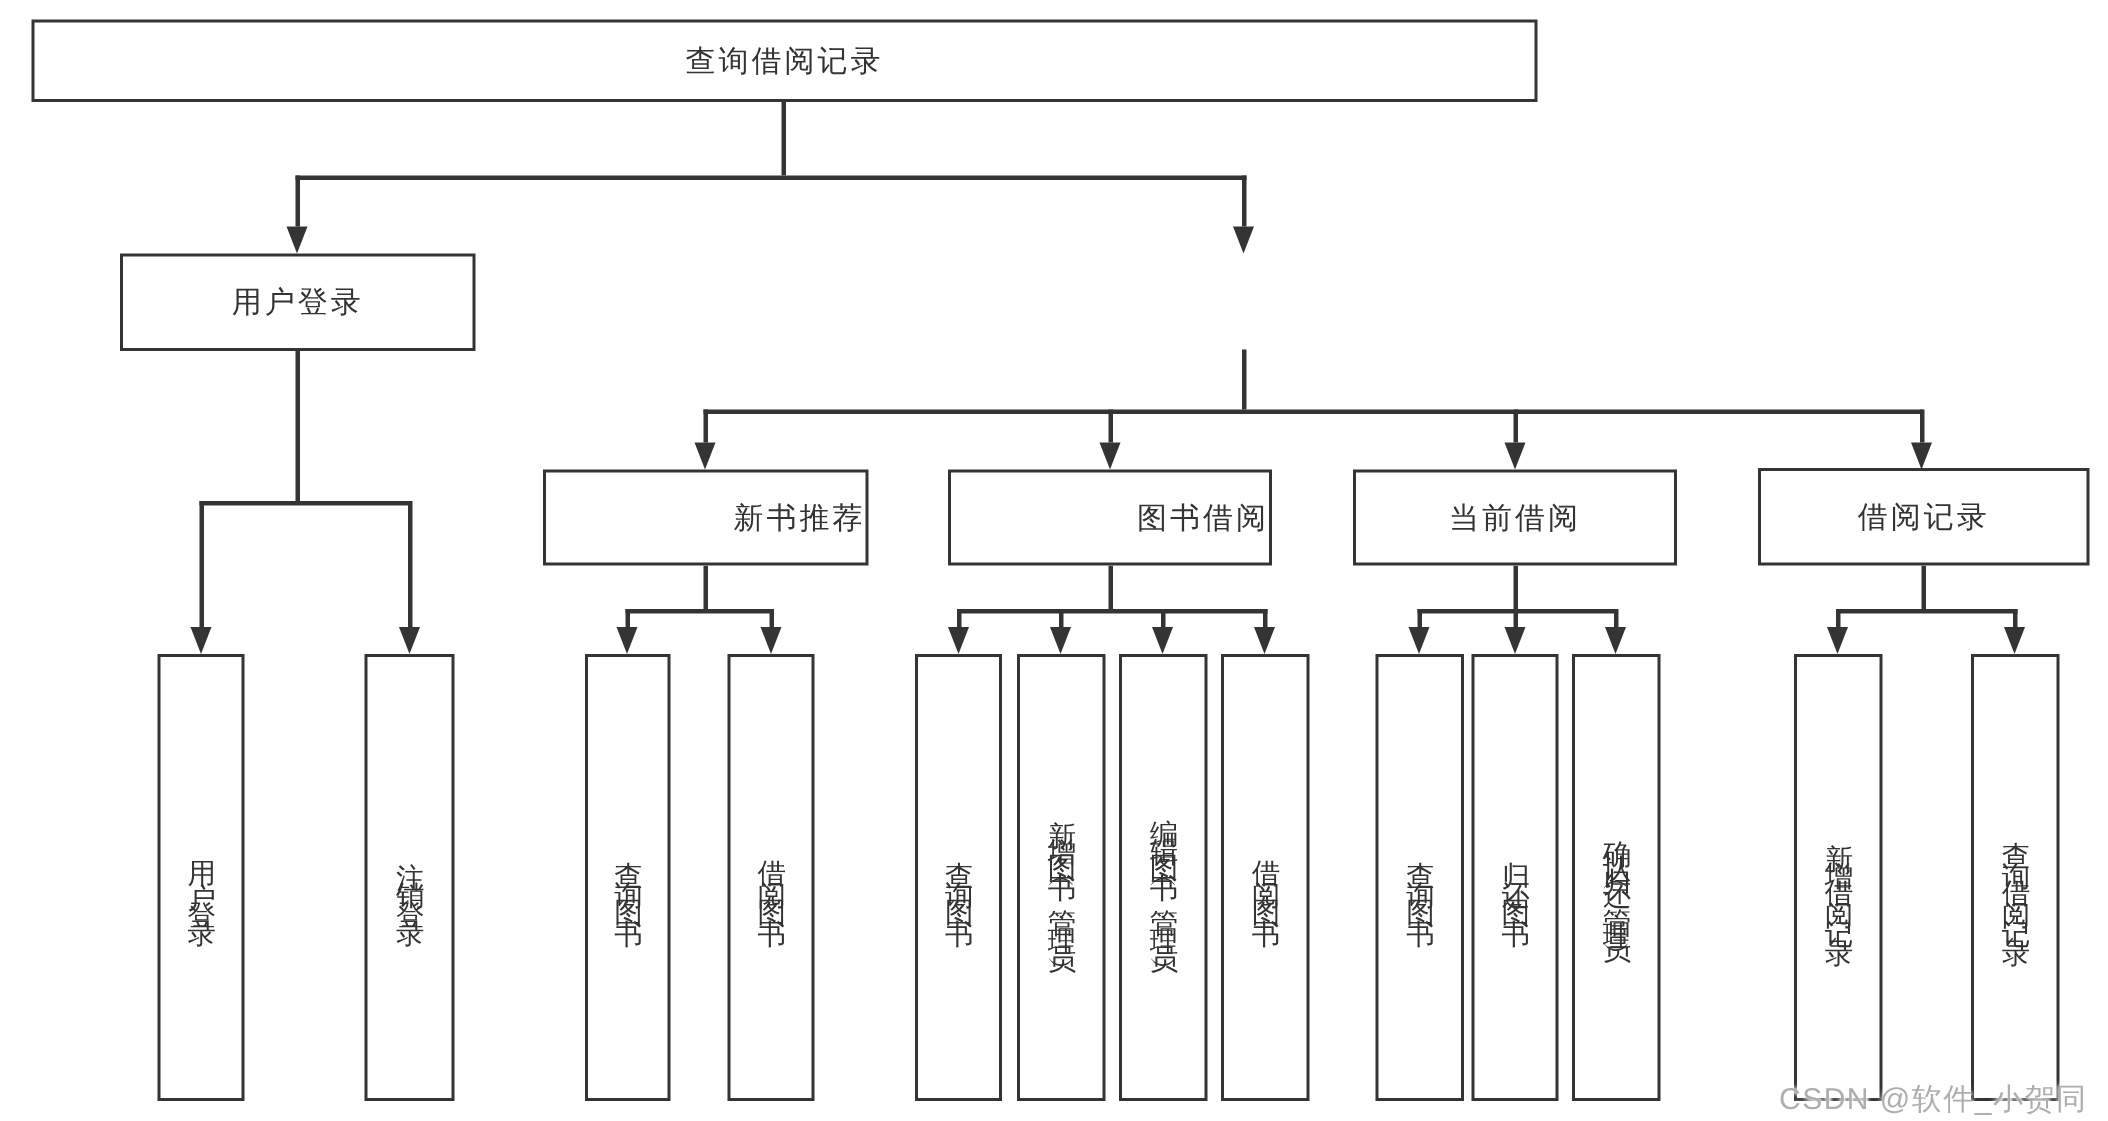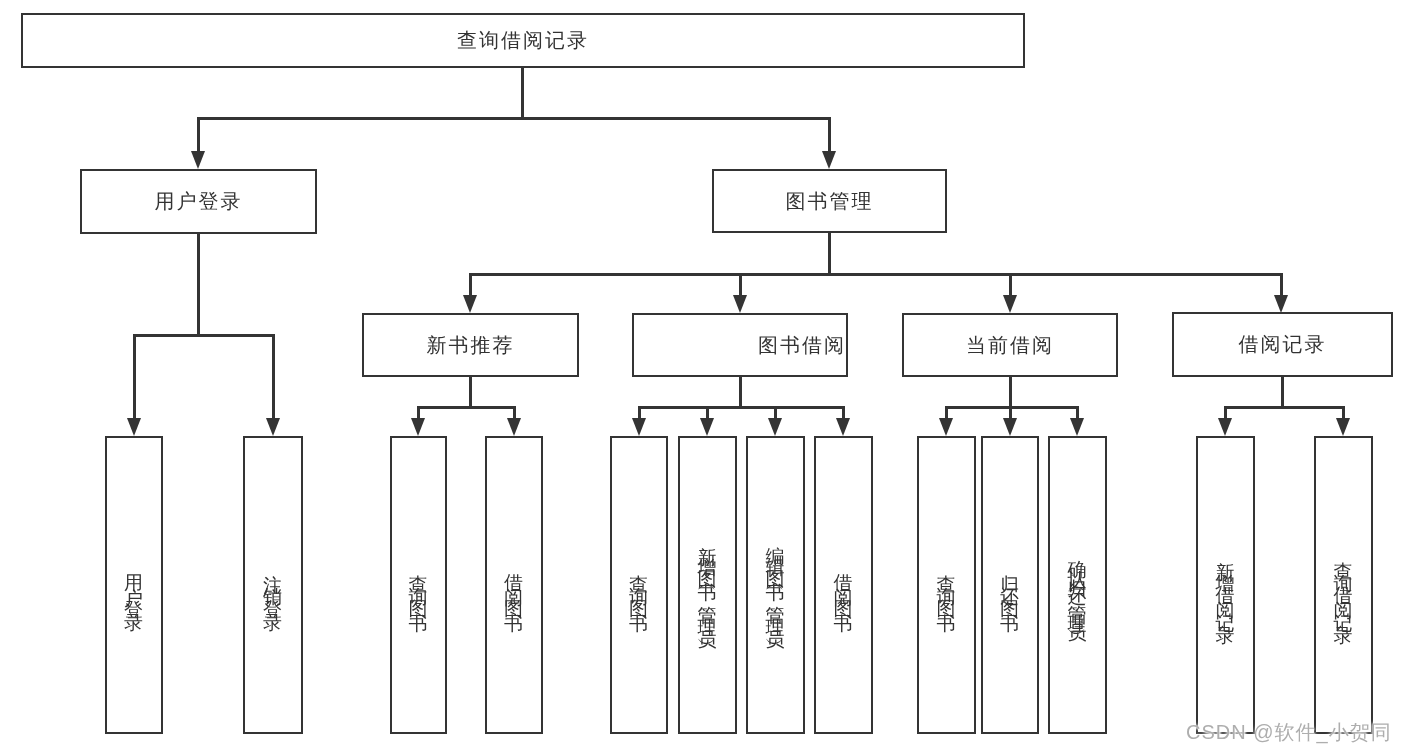--- a/index.html
+++ b/index.html
@@ -83,25 +83,22 @@
   <div class="drop" style="left:1224px;top:406px;height:12px;"></div>
   <div class="drop" style="left:1342px;top:406px;height:12px;"></div>
 
   <div class="box" style="left:21px;top:13px;width:1004px;height:55px;">
     <span>查询借阅记录</span>
   </div>
 
   <div class="box" style="left:80px;top:169px;width:237px;height:65px;">
     <span>用户登录</span>
   </div>
-  <div class="box" style="left:712px;top:169px;width:235px;height:64px;">
-    <span>图书管理</span>
-  </div>
 
-  <div class="box" style="left:362px;top:313px;width:217px;height:64px;">
+  <div class="box" style="left:362px;top:313px;width:217px;height:64px;justify-content:flex-end;">
     <span>新书推荐</span>
   </div>
   <div class="box" style="left:632px;top:313px;width:216px;height:64px;justify-content:flex-end;">
     <span>图书借阅</span>
   </div>
   <div class="box" style="left:902px;top:313px;width:216px;height:64px;">
     <span>当前借阅</span>
   </div>
   <div class="box" style="left:1172px;top:312px;width:221px;height:65px;">
     <span>借阅记录</span>

